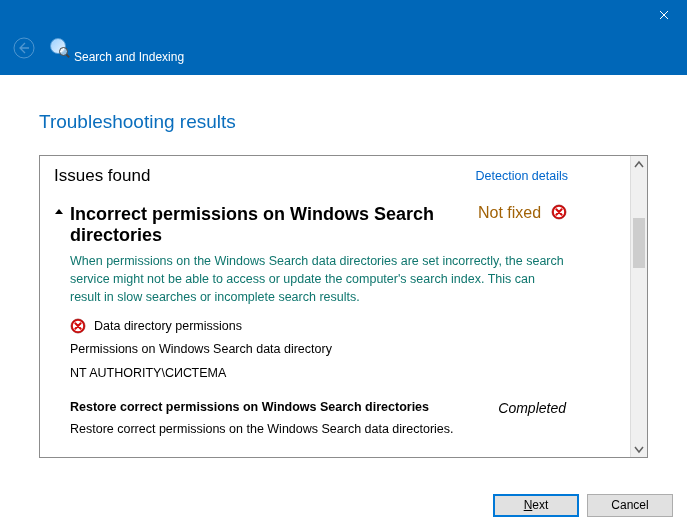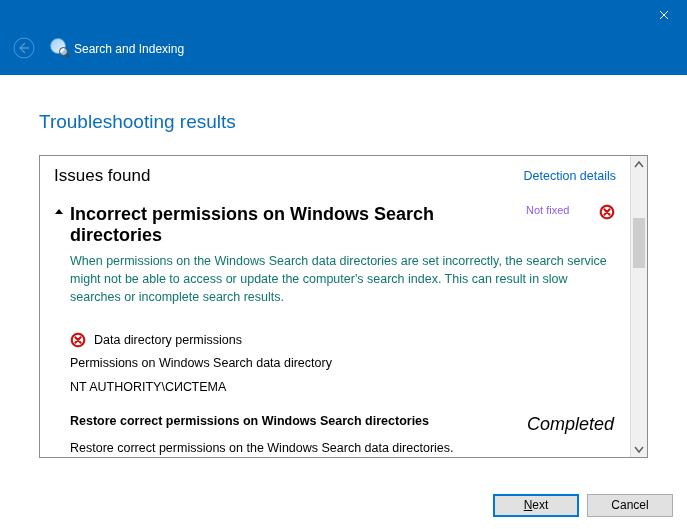--- a/index.html
+++ b/index.html
@@ -7,49 +7,49 @@
 
   .titlebar { height: 30px; background: #0067b8; display: flex; justify-content: flex-end; align-items: center; }
   .close-btn { width: 46px; height: 30px; display: flex; align-items: center; justify-content: center; cursor: pointer; color: #fff; }
 
   .header { background: #0067b8; height: 45px; display: flex; align-items: flex-start; padding: 6px 10px 0 10px; }
   .back-btn { width: 28px; height: 28px; display: flex; align-items: center; justify-content: center; margin-right: 12px; margin-top: -2px; }
   .app-icon { width: 16px; height: 16px; margin-right: 8px; margin-top: 2px; position: relative; }
   .app-icon .globe { width:16px; height:16px; border-radius:50%; background: linear-gradient(135deg, #9cd0ff, #e6f3ff); border:1px solid #5aa0d8; }
   .app-icon .mag { position:absolute; right:-2px; bottom:-2px; width:9px; height:9px; border:1.5px solid #444; border-radius:50%; background: rgba(255,255,255,.6); }
   .app-icon .mag::after { content:""; position:absolute; width:4px; height:1.5px; background:#444; right:-3px; bottom:-1px; transform: rotate(45deg); }
-  .header-title { color: #fff; font-size: 12px; margin-top: 6px; }
+  .header-title { color: #fff; font-size: 12px; margin-top: 14px; }
 
   .body { padding: 36px 39px 0 39px; }
   .page-title { color: #0a6ebd; font-size: 19px; font-weight: 400; margin-bottom: 22px; }
 
-  .report-box { border: 1px solid #8c8c8c; height: 303px; position: relative; display: flex; }
+  .report-box { border: 1px solid #8c8c8c; height: 303px; position: relative; display: flex; gap: 48px; }
   .report-scroll { flex: 1; overflow: hidden; }
 
   .section-head { display: flex; align-items: center; justify-content: space-between; padding: 10px 14px 8px 14px; }
   .section-head h2 { font-size: 17px; font-weight: 400; color: #000; }
   .link { color: #0066cc; font-size: 12.5px; cursor: pointer; }
 
   .issue { padding: 0 14px 0 14px; }
   .issue-row { display: flex; align-items: flex-start; padding-top: 10px; }
   .tri { width: 16px; margin-top: 3px; flex-shrink: 0; cursor: pointer; }
   .issue-title { font-weight: 600; font-size: 18px; flex: 1; color: #000; }
-  .status { font-size: 11px; color: #8b5cf6; width: 72px; }
+  .status { font-size: 16px; color: #a16207; width: 72px; }
   .status-icon { width: 18px; display:flex; justify-content:center; }
 
   .issue-desc { font-size: 12.5px; color: #0f766e; line-height: 1.45; padding: 6px 0 0 16px; }
 
-  .sub { padding-left: 16px; margin-top: 26px; }
+  .sub { padding-left: 16px; margin-top: 12px; }
   .sub-row1 { display: flex; align-items: center; gap: 8px; margin-bottom: 8px; }
   .sub-title { font-size: 12.5px; color: #000; }
   .sub-line { font-size: 12.5px; color: #000; margin-bottom: 10px; }
 
   .action-row { display: flex; align-items: flex-start; padding-top: 10px; padding-left: 16px; gap: 10px; justify-content: flex-end; }
   .action-title { font-weight: 600; font-size: 12.5px; flex: 1; }
-  .action-status { font-size: 18px; font-style: italic; color: #000; padding-right: 2px; }
+  .action-status { font-size: 14px; font-style: italic; color: #000; padding-right: 2px; }
   .action-desc { font-size: 12.5px; padding: 6px 0 0 16px; }
 
   .scrollbar { width: 17px; background: #f0f0f0; border-left: 1px solid #dcdcdc; position: relative; }
   .sb-btn { height: 17px; display:flex; align-items:center; justify-content:center; cursor:pointer; }
   .sb-thumb { position:absolute; top: 62px; left:2px; right:2px; height: 50px; background: #cdcdcd; cursor:pointer; }
 
   .footer { position: absolute; bottom: 0; left: 0; right: 0; height: 48px; display:flex; justify-content:flex-end; align-items:center; gap: 8px; padding: 0 14px; }
   .btn { min-width: 86px; height: 23px; border: 1px solid #adadad; background: #e1e1e1; font-size: 12px; cursor: pointer; display:flex; align-items:center; justify-content:center; }
   .btn.primary { border: 2px solid #0078d7; background: #e1e1e1; }
   .btn .ul { text-decoration: underline; }

